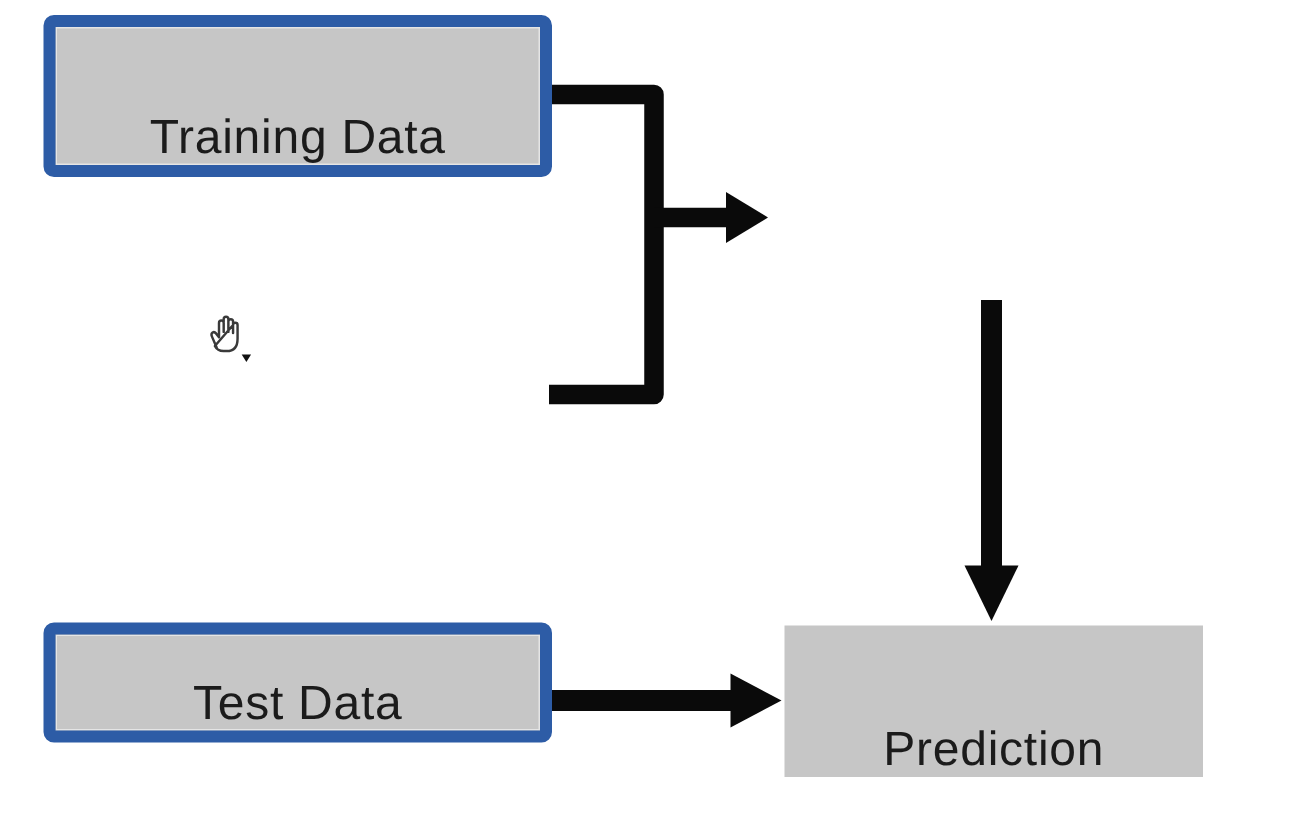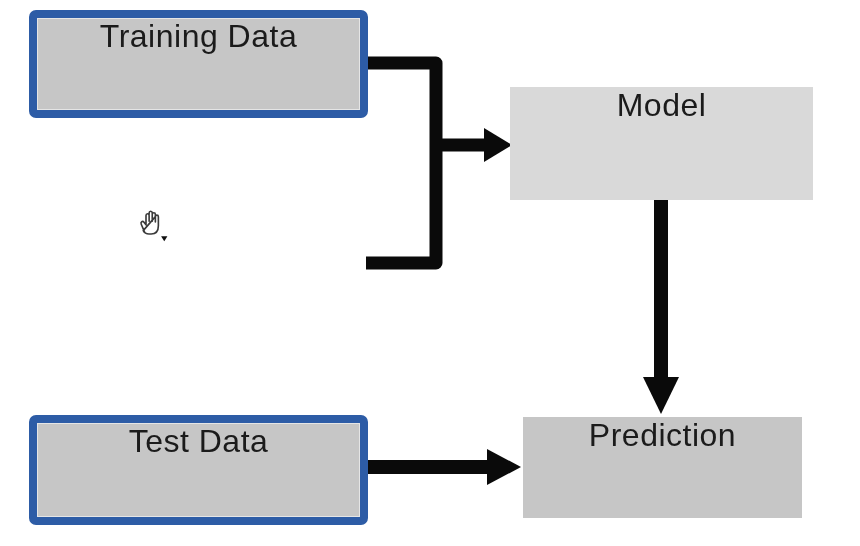--- a/index.html
+++ b/index.html
@@ -12,41 +12,41 @@
     position: relative;
     width: 860px;
     height: 546px;
     background: var(--background, #ffffff);
     overflow: hidden;
   }
   .node {
     position: absolute;
     box-sizing: border-box;
     display: flex;
-    align-items: flex-start;
+    align-items: flex-end;
     justify-content: center;
     font-size: 32px;
     color: var(--text, #1b1b1b);
     letter-spacing: 0.5px;
   }
   .node.bordered {
     background: var(--box-fill, #c6c6c6);
     border: 8px solid var(--box-border, #2d5ca6);
     border-radius: 7px;
     box-shadow: inset 0 0 0 1px rgba(255,255,255,0.55);
   }
   .node.plain-model {
     background: var(--model-fill, #d9d9d9);
   }
   .node.plain-prediction {
     background: var(--prediction-fill, #c6c6c6);
   }
   #node-training-data  { left: 29px;  top: 10px;  width: 339px; height: 108px; }
   #node-training-labels{ left: 29px;  top: 210px; width: 339px; height: 110px; }
-  #node-test-data      { left: 29px;  top: 415px; width: 339px; height: 110px; }
+  #node-test-data      { left: 29px;  top: 415px; width: 339px; height: 80px; }
   #node-model          { left: 510px; top: 87px;  width: 303px; height: 113px; }
   #node-prediction     { left: 523px; top: 417px; width: 279px; height: 101px; }
   .connector-layer {
     position: absolute;
     left: 0; top: 0;
     width: 860px; height: 546px;
     pointer-events: none;
     color: var(--arrow, #0a0a0a);
   }
   .cursor-layer {
@@ -77,23 +77,20 @@
 
   <div class="node bordered" id="node-training-data">
     <span>Training Data</span>
   </div>
 
 
   <div class="node bordered" id="node-test-data">
     <span>Test Data</span>
   </div>
 
-  <div class="node plain-model" id="node-model">
-    <span>Model</span>
-  </div>
 
   <div class="node plain-prediction" id="node-prediction">
     <span>Prediction</span>
   </div>
 
   <svg class="cursor-layer" viewBox="0 0 30 32">
     <path d="M8.2 21.5 L5.6 15.4 c-.8-1.9 1.1-3 2.2-1.6 l1.6 2.1 V8.3 c0-1.8 2.5-1.8 2.5 0 V13 m0-5.4 V6.3 c0-1.8 2.5-1.8 2.5 0 V13 m0-5.5 c0-1.7 2.5-1.7 2.5 0 V13.6 m0-4.3 c0-1.6 2.4-1.6 2.4 0 V16.6 c0 4.4-2.2 6.6-5.8 6.6 h-1.7 c-2.5 0-3.7-.9-4.6-2.7 z" fill="#ffffff" stroke="#3a3a3a" stroke-width="1.3" stroke-linejoin="round" stroke-linecap="round"></path>
     <polygon points="21.5,25 26.5,25 24,29" fill="#111111"></polygon>
   </svg>
 

